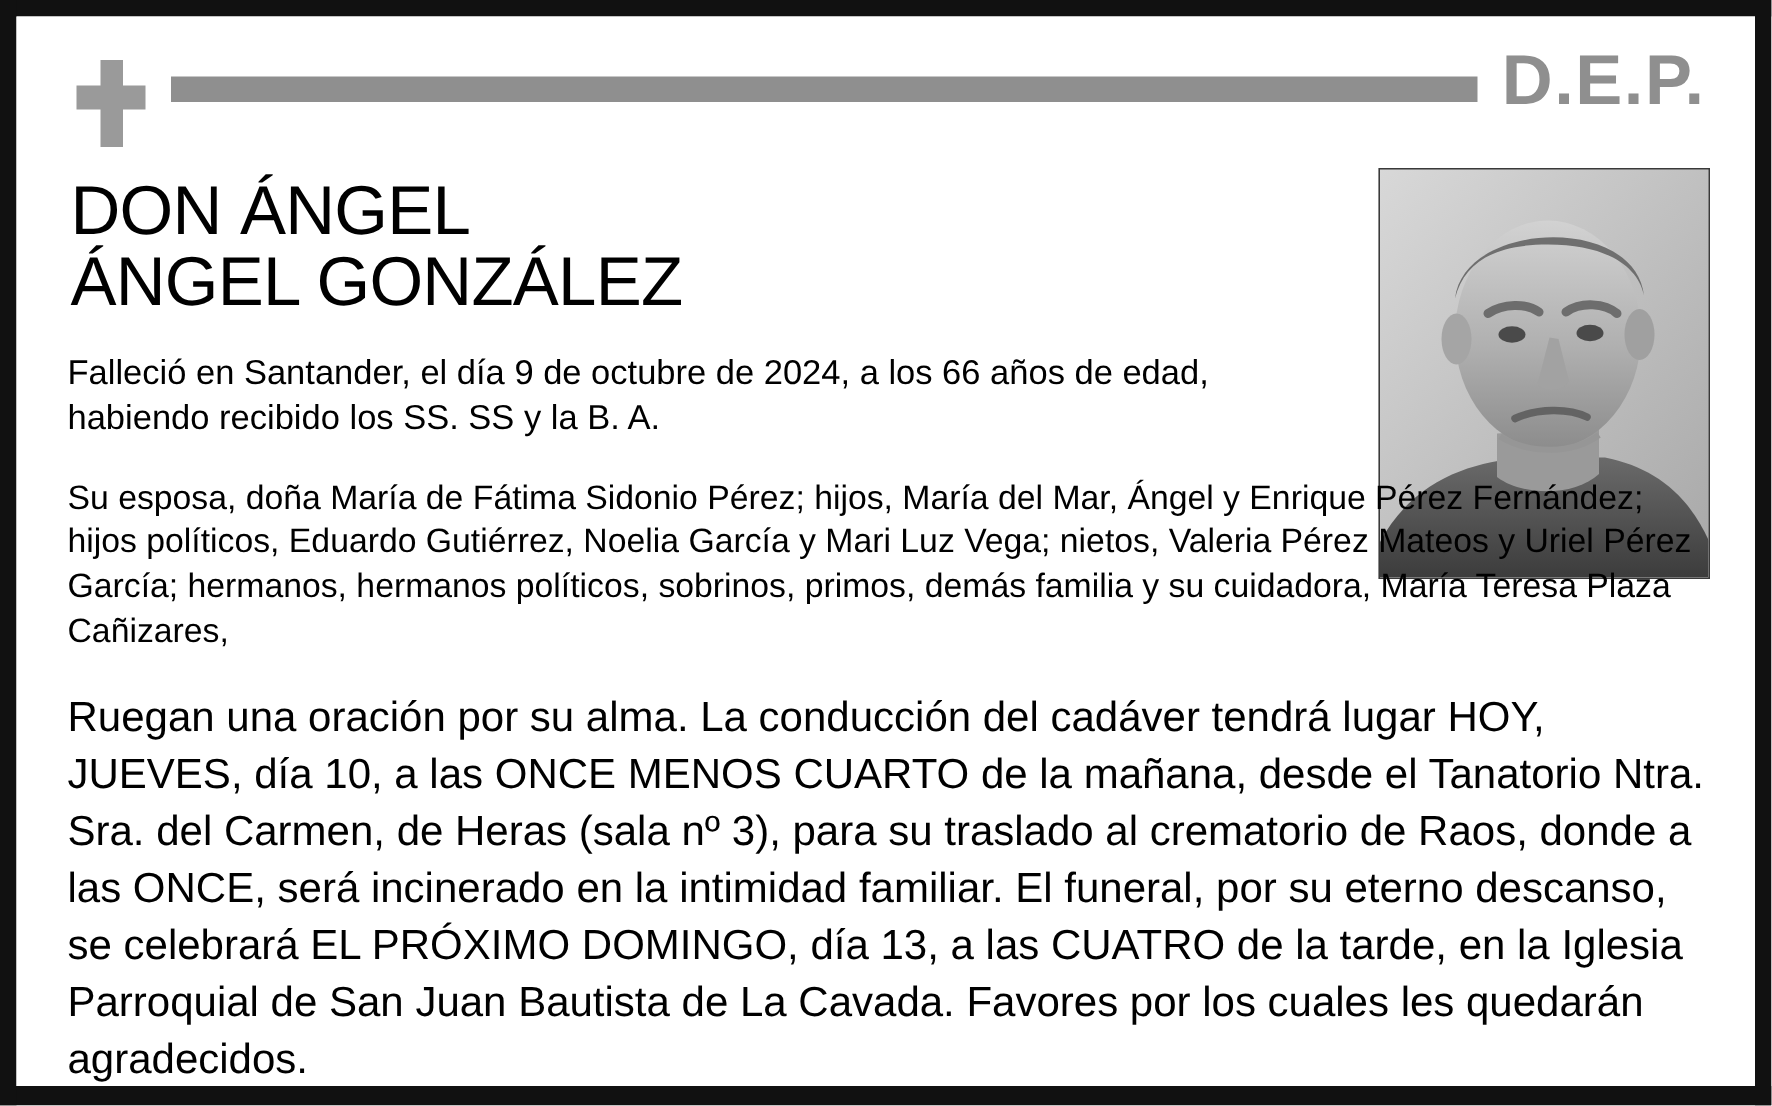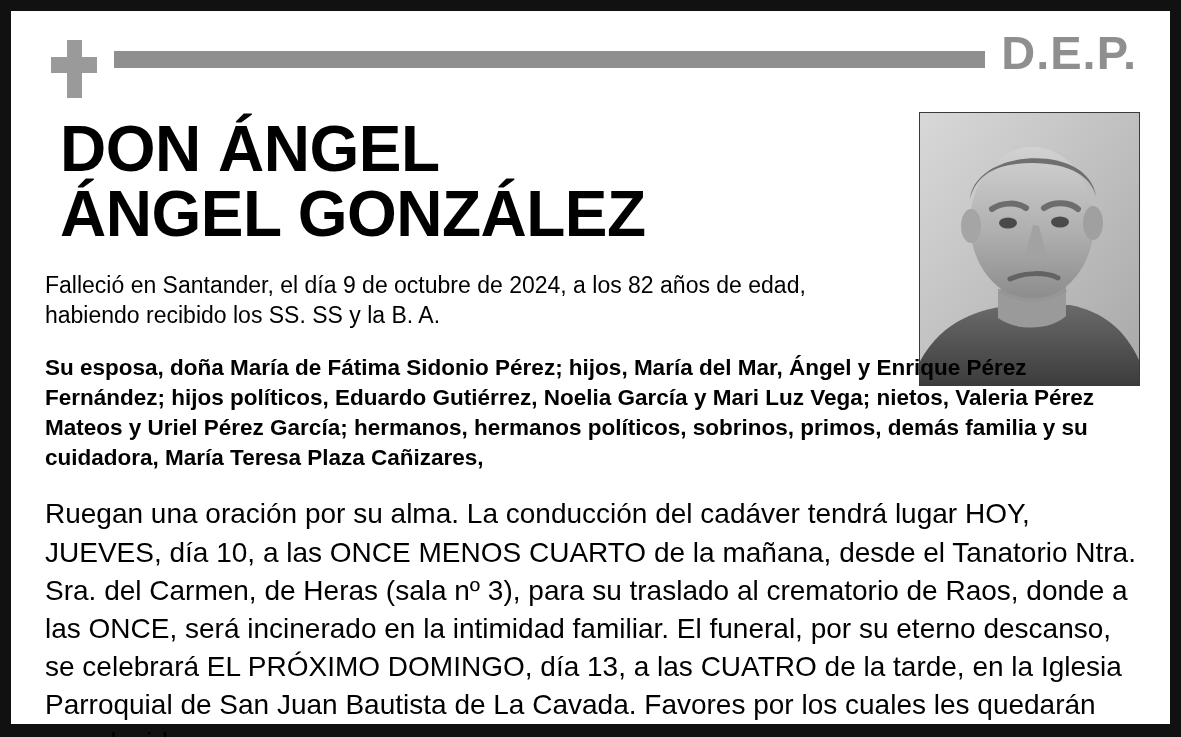--- a/index.html
+++ b/index.html
@@ -125,38 +125,38 @@
     width: 845px;
   }
   .eyebrow {
     font-size: 27px;
     font-weight: bold;
     letter-spacing: 0.5px;
     margin: 0 0 2px 0;
     line-height: 1.2;
   }
   .name {
-    font-size: 64px;
-    font-weight: bold;
+    font-size: 46px;
+    font-weight: normal;
     line-height: 1.02;
     letter-spacing: -0.5px;
-    margin: 6px 0 0 15px;
+    margin: 6px 0 0 2px;
   }
   .name .line2 { display: block; }
 
   .death-info {
     margin-top: 22px;
     font-size: 23px;
     line-height: 1.32;
     font-weight: normal;
   }
   .family {
     margin-top: 16px;
     font-size: 22.5px;
-    font-weight: bold;
+    font-weight: normal;
     line-height: 1.33;
     width: 1095px;
   }
   .notice {
     margin-top: 16px;
     font-size: 28px;
     line-height: 1.36;
     width: 1095px;
   }
   .place-date {
@@ -225,20 +225,20 @@
         <path d="M113 112 L105 143 C 110 149 122 148 126 141 L119 113" fill="#a2a2a2"></path>
 
         <path d="M90 166 C 105 159 126 159 138 165" stroke="#636363" stroke-width="5" fill="none" stroke-linecap="round"></path>
 
         <path d="M80 178 C 100 190 128 190 146 177" stroke="#969696" stroke-width="4" fill="none"></path>
       </svg>
     </div>
 
     <div class="body-col">
       <h1 class="name"><span>DON ÁNGEL</span><span class="line2">ÁNGEL GONZÁLEZ</span></h1>
-      <p class="death-info">Falleció en Santander, el día 9 de octubre de 2024, a los 82 años de edad, habiendo recibido los SS. SS y la B. A.</p>
+      <p class="death-info">Falleció en Santander, el día 9 de octubre de 2024, a los 66 años de edad, habiendo recibido los SS. SS y la B. A.</p>
       <p class="family">Su esposa, doña María de Fátima Sidonio Pérez; hijos, María del Mar, Ángel y Enrique Pérez Fernández; hijos políticos, Eduardo Gutiérrez, Noelia García y Mari Luz Vega; nietos, Valeria Pérez Mateos y Uriel Pérez García; hermanos, hermanos políticos, sobrinos, primos, demás familia y su cuidadora, María Teresa Plaza Cañizares,</p>
       <p class="notice">Ruegan una oración por su alma. La conducción del cadáver tendrá lugar HOY, JUEVES, día 10, a las ONCE MENOS CUARTO de la mañana, desde el Tanatorio Ntra. Sra. del Carmen, de Heras (sala nº 3), para su traslado al crematorio de Raos, donde a las ONCE, será incinerado en la intimidad familiar. El funeral, por su eterno descanso, se celebrará EL PRÓXIMO DOMINGO, día 13, a las CUATRO de la tarde, en la Iglesia Parroquial de San Juan Bautista de La Cavada. Favores por los cuales les quedarán agradecidos.</p>
 
     </div>
 
   </div>
 </div>
 
 </body></html>

